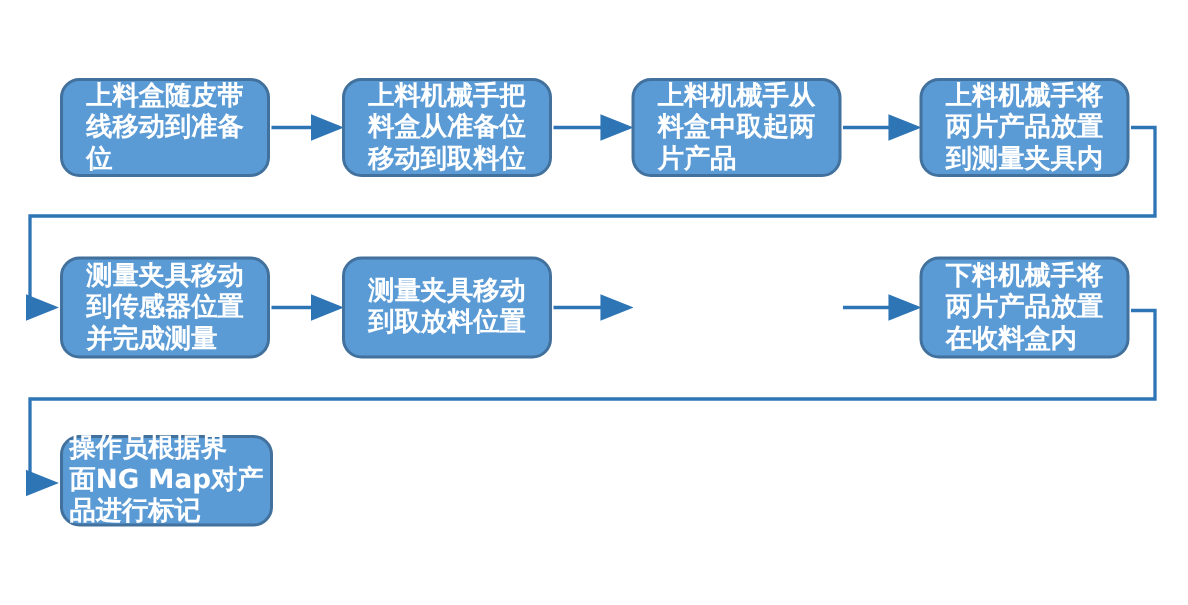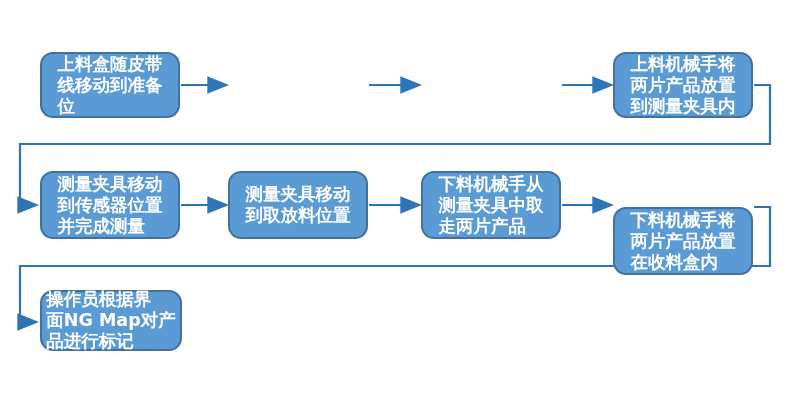--- a/index.html
+++ b/index.html
@@ -36,21 +36,21 @@
   }
   
   .n1 { left: 40px;  top: 52px;  width: 140px; height: 66px; }
   .n2 { left: 228px; top: 52px;  width: 140px; height: 66px; }
   .n3 { left: 421px; top: 52px;  width: 140px; height: 66px; }
   .n4 { left: 613px; top: 52px;  width: 140px; height: 66px; }
   
   .n5 { left: 40px;  top: 171px; width: 140px; height: 68px; }
   .n6 { left: 228px; top: 171px; width: 140px; height: 68px; }
   .n7 { left: 421px; top: 171px; width: 140px; height: 68px; }
-  .n8 { left: 613px; top: 171px; width: 140px; height: 68px; margin-top: 36px; }
+  .n8 { left: 613px; top: 171px; width: 140px; height: 68px; }
   
   .n9 { left: 40px;  top: 290px; width: 142px; height: 61px; }
 </style>
 </head>
 <body>
 
 <div class="canvas">
 
   <svg class="connector-layer" viewBox="0 0 792 403" xmlns="http://www.w3.org/2000/svg" aria-hidden="true">
     <defs>
@@ -70,38 +70,43 @@
     <path d="M754,85 L770,85 L770,144 L20,144 L20,205 L36,205" stroke="#2E75B6" stroke-width="2.2" fill="none" marker-end="url(#ah)"></path>
 
     <path d="M754,207 L770,207 L770,266 L20,266 L20,322 L36,322" stroke="#2E75B6" stroke-width="2.2" fill="none" marker-end="url(#ah)"></path>
   </svg>
 
   <div class="node n1">
     <span>上料盒随皮带
 线移动到准备
 位</span>
   </div>
+  <div class="node n2">
+    <span>上料机械手把
+料盒从准备位
+移动到取料位</span>
+  </div>
+  <div class="node n3">
+    <span>上料机械手从
+料盒中取起两
+片产品</span>
+  </div>
   <div class="node n4">
     <span>上料机械手将
 两片产品放置
 到测量夹具内</span>
   </div>
   <div class="node n5">
     <span>测量夹具移动
 到传感器位置
 并完成测量</span>
   </div>
   <div class="node n6">
     <span>测量夹具移动
 到取放料位置</span>
-  </div>
-  <div class="node n7">
-    <span>下料机械手从
-测量夹具中取
-走两片产品</span>
   </div>
   <div class="node n8">
     <span>下料机械手将
 两片产品放置
 在收料盒内</span>
   </div>
   <div class="node n9">
     <span>操作员根据界
 面NG Map对产
 品进行标记</span>

